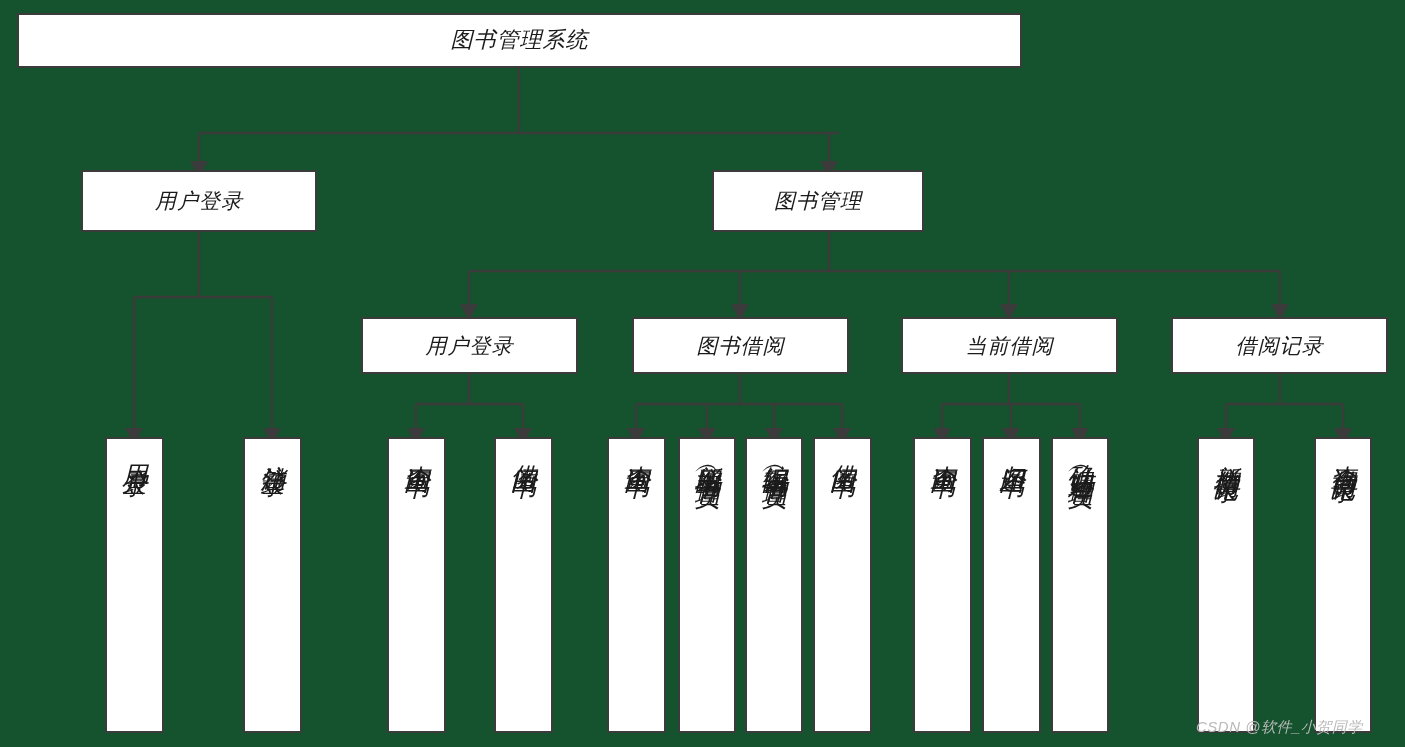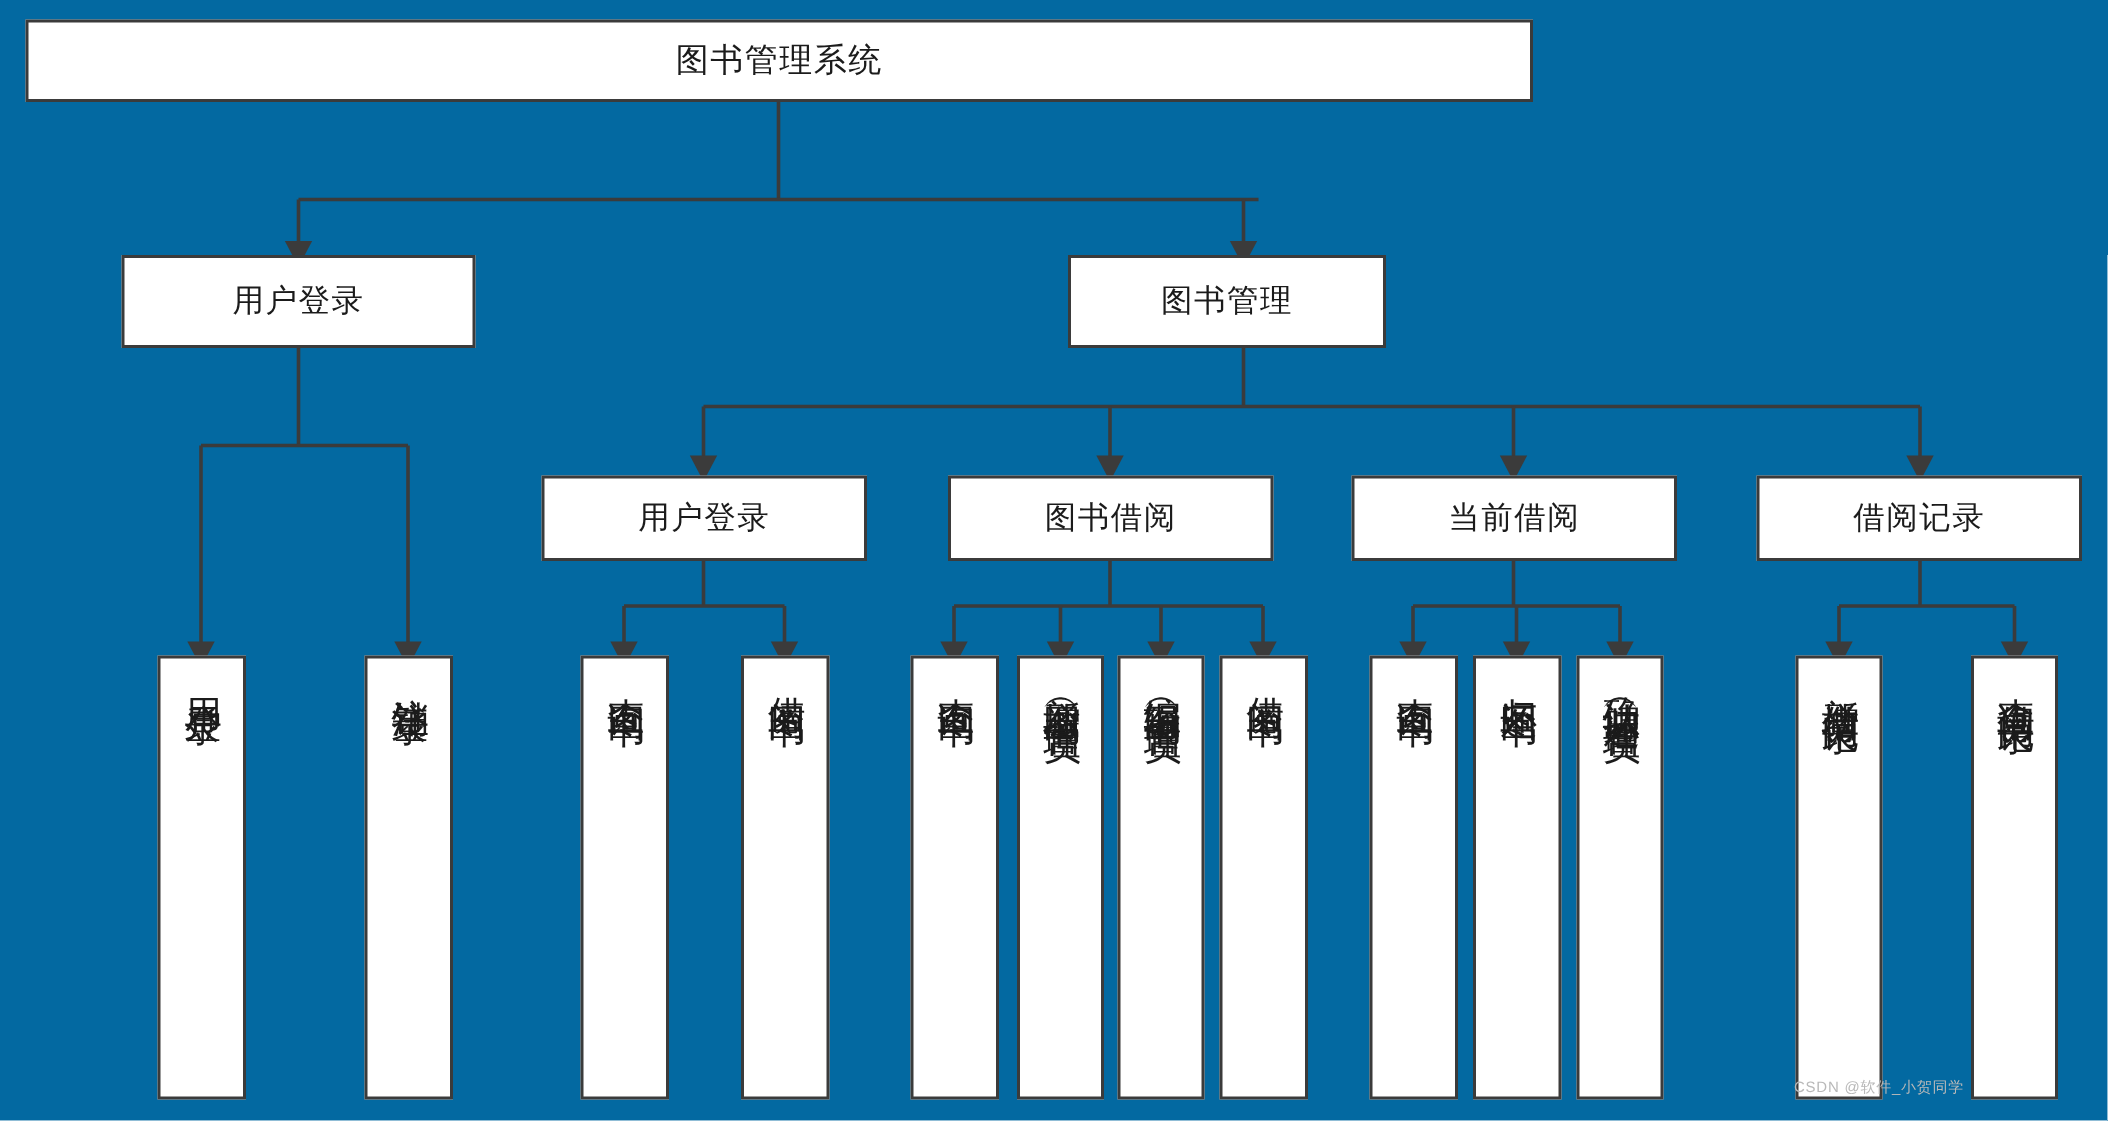--- a/index.html
+++ b/index.html
@@ -5,22 +5,23 @@
 <style>
   html,body{margin:0;padding:0;background:#ffffff;}
   body{
     font-family:"Liberation Sans","DejaVu Sans",sans-serif;
     -webkit-font-smoothing:antialiased;
   }
   #canvas{
     position:relative;
     width:1405px;
     height:747px;
-    background:#0369a1;
+    background:#14532d;
     overflow:hidden;
+    font-style:italic;
   }
   #wires{
     position:absolute;
     left:0; top:0;
     width:1405px; height:747px;
     pointer-events:none;
   }
   .node{
     position:absolute;
     box-sizing:border-box;
@@ -55,21 +56,21 @@
     font-size:25px;
     line-height:1.0;
     letter-spacing:3px;
     max-height:282px;
   }
   .node.vert.tall .label{ max-height:288px; }
   .watermark{
     position:absolute;
     left:1196px;
     top:718px;
-    font-size:10px;
+    font-size:15px;
     color:#b9b9b9;
     white-space:nowrap;
     letter-spacing:0.5px;
     z-index:3;
   }
 </style>
 </head>
 <body>
 
 <div id="canvas">

